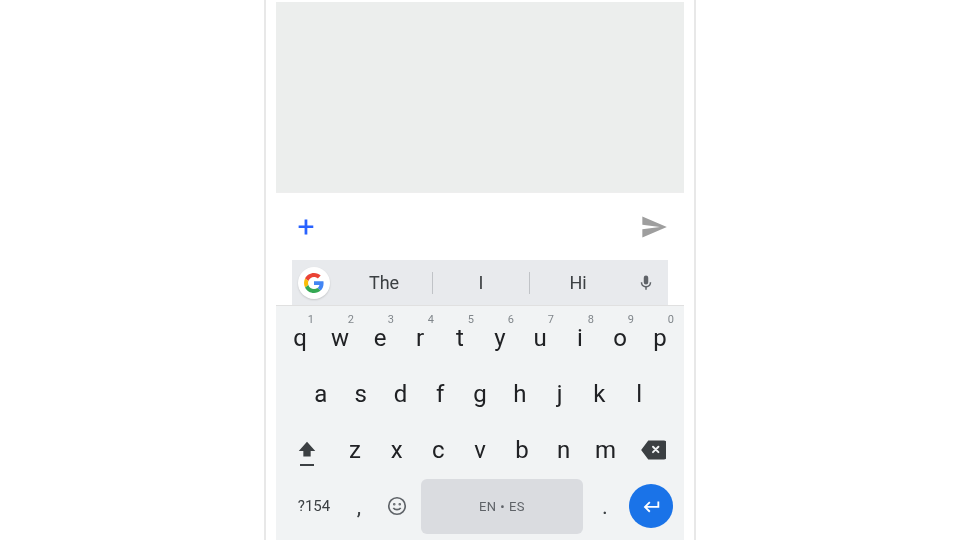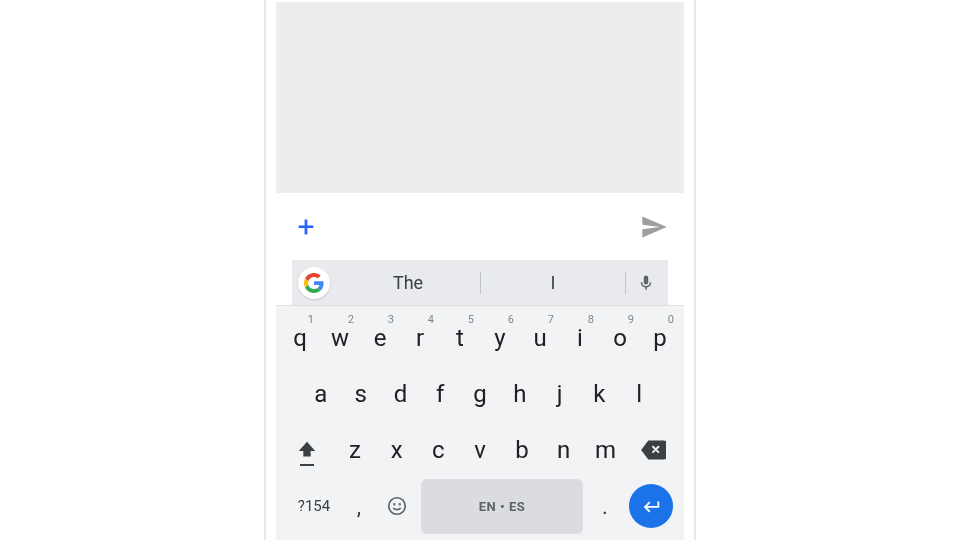--- a/index.html
+++ b/index.html
@@ -174,21 +174,20 @@
     flex: 0 0 162px;
     height: 55px;
     background: #dadce0;
     border-radius: 6px;
     display:flex; align-items:center; justify-content:center;
     font-size: 13px;
     color: #5f6368;
     letter-spacing: 0.5px;
     cursor: pointer;
     margin: 12px 4px;
-    font-weight: bold;
   }
   .enter-key {
     width: 44px; height: 44px;
     background: #1a73e8;
     border-radius: 50%;
     display:flex; align-items:center; justify-content:center;
     cursor: pointer;
     margin-left: 6px;
   }
   .enter-key svg { width: 22px; height: 22px; fill: #fff; }
@@ -216,20 +215,21 @@
         <path fill="#EA4335" d="M24 9.5c3.54 0 6.71 1.22 9.21 3.6l6.85-6.85C35.9 2.38 30.47 0 24 0 14.62 0 6.51 5.38 2.56 13.22l7.98 6.19C12.43 13.72 17.74 9.5 24 9.5z"></path>
         <path fill="#4285F4" d="M46.98 24.55c0-1.57-.15-3.09-.38-4.55H24v9.02h12.94c-.58 2.96-2.26 5.48-4.78 7.18l7.73 6c4.51-4.18 7.09-10.36 7.09-17.65z"></path>
         <path fill="#FBBC05" d="M10.53 28.59c-.48-1.45-.76-2.99-.76-4.59s.27-3.14.76-4.59l-7.98-6.19C.92 16.46 0 20.12 0 24c0 3.88.92 7.54 2.56 10.78l7.97-6.19z"></path>
         <path fill="#34A853" d="M24 48c6.48 0 11.93-2.13 15.89-5.81l-7.73-6c-2.15 1.45-4.92 2.3-8.16 2.3-6.26 0-11.57-4.22-13.47-9.91l-7.98 6.19C6.51 42.62 14.62 48 24 48z"></path>
       </svg>
     </div>
     <div class="sugg">The</div>
     <div class="sugg-div"></div>
     <div class="sugg">I</div>
     <div class="sugg-div"></div>
+    <div class="sugg">Hi</div>
     <div class="mic-btn">
       <svg viewBox="0 0 24 24">
           <path d="M12 14a3 3 0 003-3V5a3 3 0 00-6 0v6a3 3 0 003 3zm5-3a5 5 0 01-10 0H5a7 7 0 006 6.92V21h2v-3.08A7 7 0 0019 11h-2z"></path>
         </svg>
     </div>
   </div>
 
   <div class="keyboard">
 
     <div class="krow">

